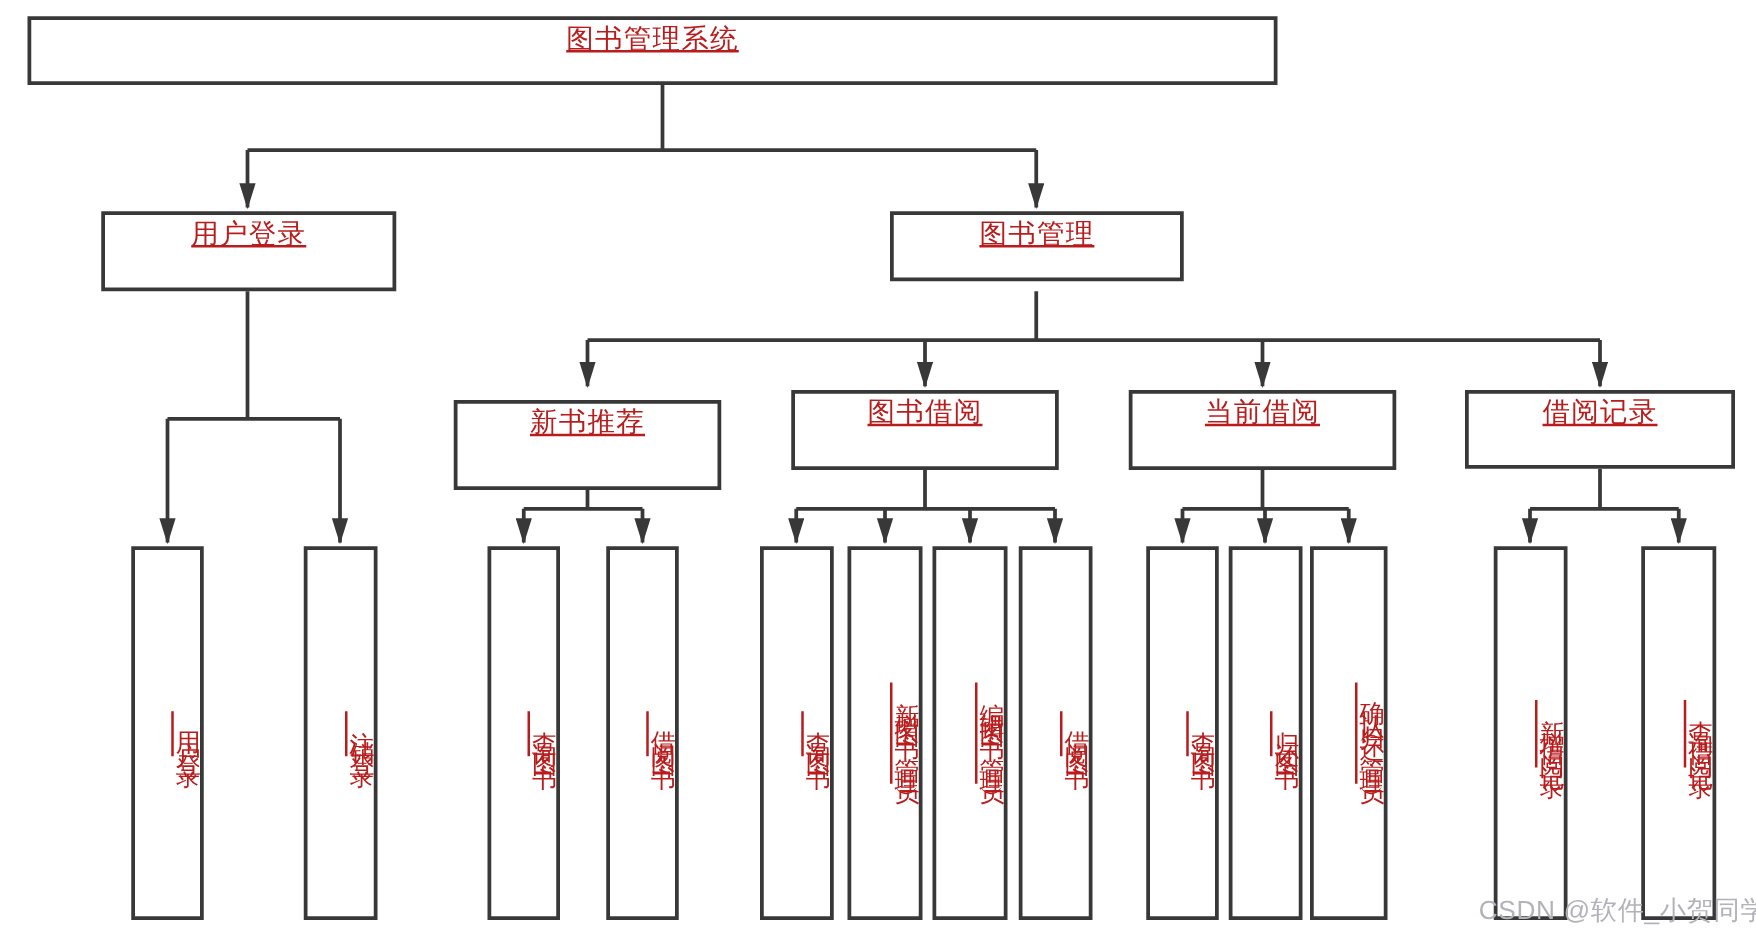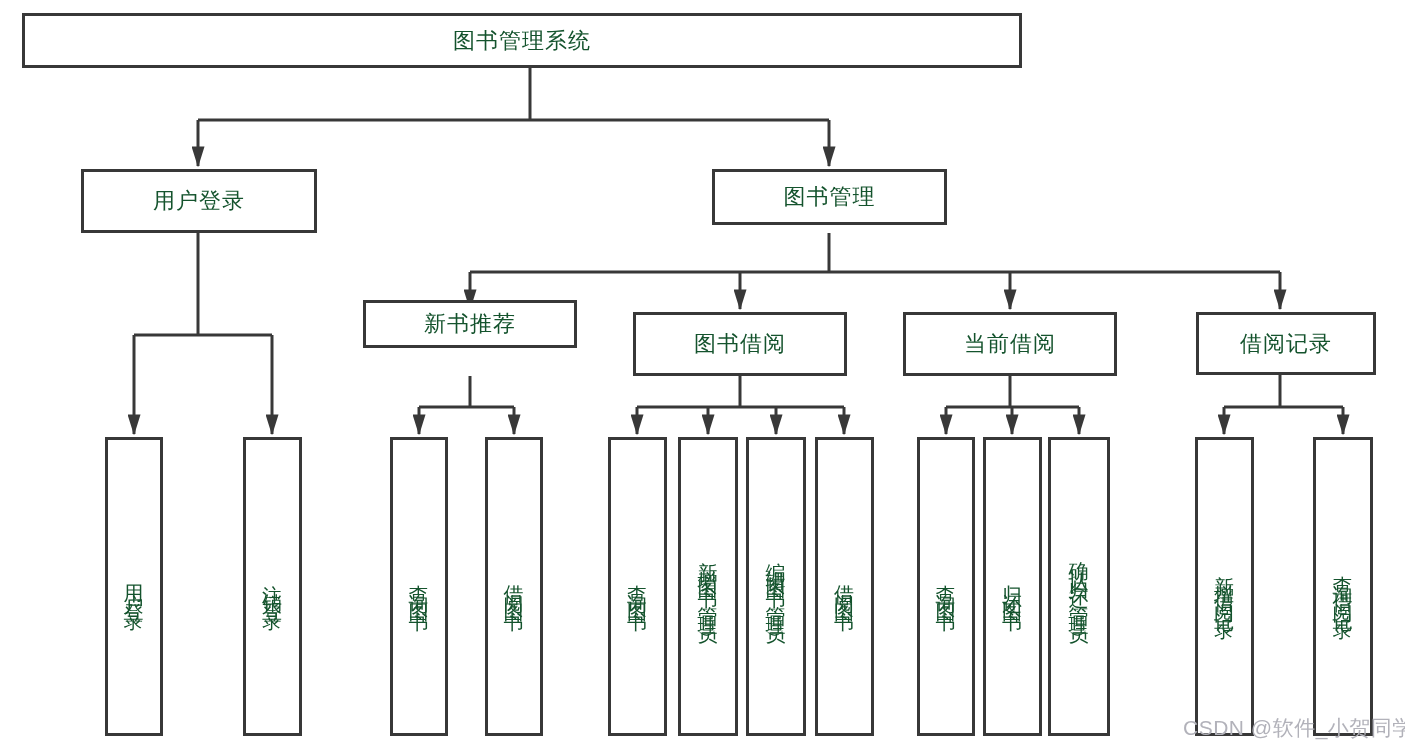--- a/index.html
+++ b/index.html
@@ -3,22 +3,22 @@
 <meta charset="utf-8">
 <style>
   html,body{margin:0;padding:0;background:#ffffff;}
   .canvas{
     position:relative;width:1405px;height:747px;background:#ffffff;
     font-family:"Liberation Sans","DejaVu Sans",sans-serif;overflow:hidden;
   }
   .connectors{position:absolute;left:0;top:0;width:1405px;height:747px;}
   .box{
     position:absolute;box-sizing:border-box;background:#ffffff;
-    border:3px solid #383838;display:flex;align-items:center;justify-content:center;
-    color:#14532d;font-size:22px;letter-spacing:1px;
+    border:3px solid #383838;display:flex;align-items:flex-start;justify-content:center;
+    color:#b91c1c;font-size:22px;letter-spacing:1px;text-decoration:underline;
   }
   .vbox{
     writing-mode:vertical-rl;text-orientation:mixed;
     font-size:20px;letter-spacing:9px;line-height:1.0;
   }
   .watermark{
     position:absolute;left:1183px;top:714px;z-index:5;
     color:#b2b2ba;font-size:21px;letter-spacing:0.5px;white-space:nowrap;
   }
 </style>
@@ -81,30 +81,30 @@
     <span>图书管理系统</span>
   </div>
 
   <div class="box" style="left:81px;top:169px;width:236px;height:64px">
     <span>用户登录</span>
   </div>
   <div class="box" style="left:712px;top:169px;width:235px;height:56px">
     <span>图书管理</span>
   </div>
 
-  <div class="box" style="left:363px;top:300px;width:214px;height:48px">
+  <div class="box" style="left:363px;top:320px;width:214px;height:72px">
     <span>新书推荐</span>
   </div>
   <div class="box" style="left:633px;top:312px;width:214px;height:64px">
     <span>图书借阅</span>
   </div>
   <div class="box" style="left:903px;top:312px;width:214px;height:64px">
     <span>当前借阅</span>
   </div>
-  <div class="box" style="left:1196px;top:312px;width:180px;height:63px">
+  <div class="box" style="left:1172px;top:312px;width:216px;height:63px">
     <span>借阅记录</span>
   </div>
 
   <div class="box vbox" style="left:105px;top:437px;width:58px;height:299px">
     <span>用户登录</span>
   </div>
   <div class="box vbox" style="left:243px;top:437px;width:59px;height:299px">
     <span>注销登录</span>
   </div>
 

